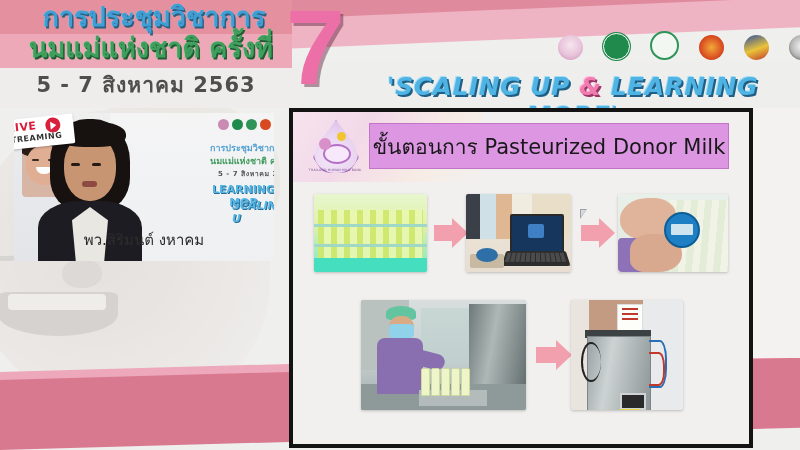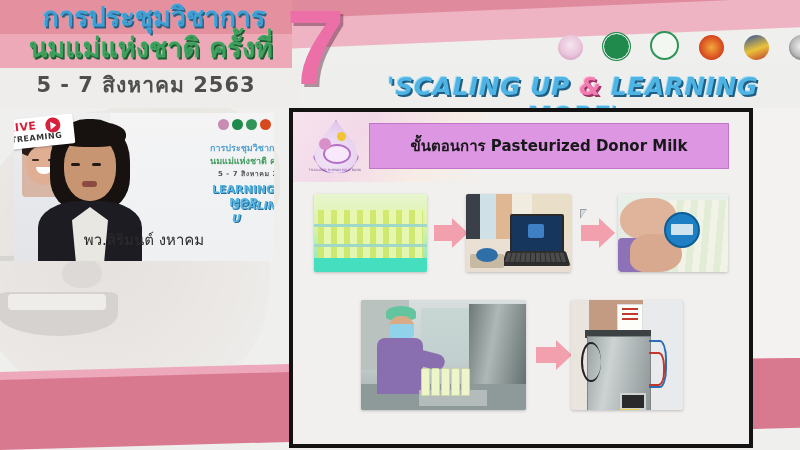--- a/index.html
+++ b/index.html
@@ -123,21 +123,21 @@
     border:1.6px solid #a05fb8;border-radius:50% 50% 48% 48%/62% 62% 38% 38%;
     clip-path:polygon(50% 0,88% 42%,100% 70%,78% 97%,22% 97%,0 70%,12% 42%);}
   .drop .dot{position:absolute;left:30px;top:14px;width:9px;height:9px;border-radius:50%;background:#f2c430;}
   .drop .baby{position:absolute;left:16px;top:26px;width:24px;height:16px;border-radius:50%;
     border:2px solid #b470c8;background:#f7e8fb;}
   .drop .mom{position:absolute;left:12px;top:20px;width:12px;height:12px;border-radius:50%;background:#d98fc8;}
   .drop .cap{position:absolute;left:-2px;top:50px;width:60px;text-align:center;font-size:3.2px;color:#7b4f91;letter-spacing:.2px;}
 
   .slide-title{position:absolute;left:76px;top:11px;width:358px;height:44px;background:#dd97e2;
     border:1px solid #c274c8;display:flex;align-items:center;justify-content:center;}
-  .slide-title span{font-size:15px;font-weight:bold;color:#18181a;letter-spacing:0px;}
+  .slide-title span{font-size:21px;font-weight:normal;color:#18181a;letter-spacing:0px;}
 
   .photo{position:absolute;border-radius:2px;box-shadow:0 1px 3px rgba(0,0,0,.22);overflow:hidden;background:#ddd;}
 
   
   .ph1{left:21px;top:82px;width:113px;height:78px;
     background:linear-gradient(180deg,#e8f6cf 0%,#dff2a8 40%,#79e8cf 100%);}
   .ph1 .rack{position:absolute;left:4px;top:16px;width:105px;height:50px;
     background:repeating-linear-gradient(90deg,#cfe86a 0 6px,#e9f7b0 6px 13px);opacity:.92;}
   .ph1 .shelf{position:absolute;left:0;right:0;height:3px;background:#9fd9c6;}
   .ph1 .s1{top:30px}.ph1 .s2{top:50px}

